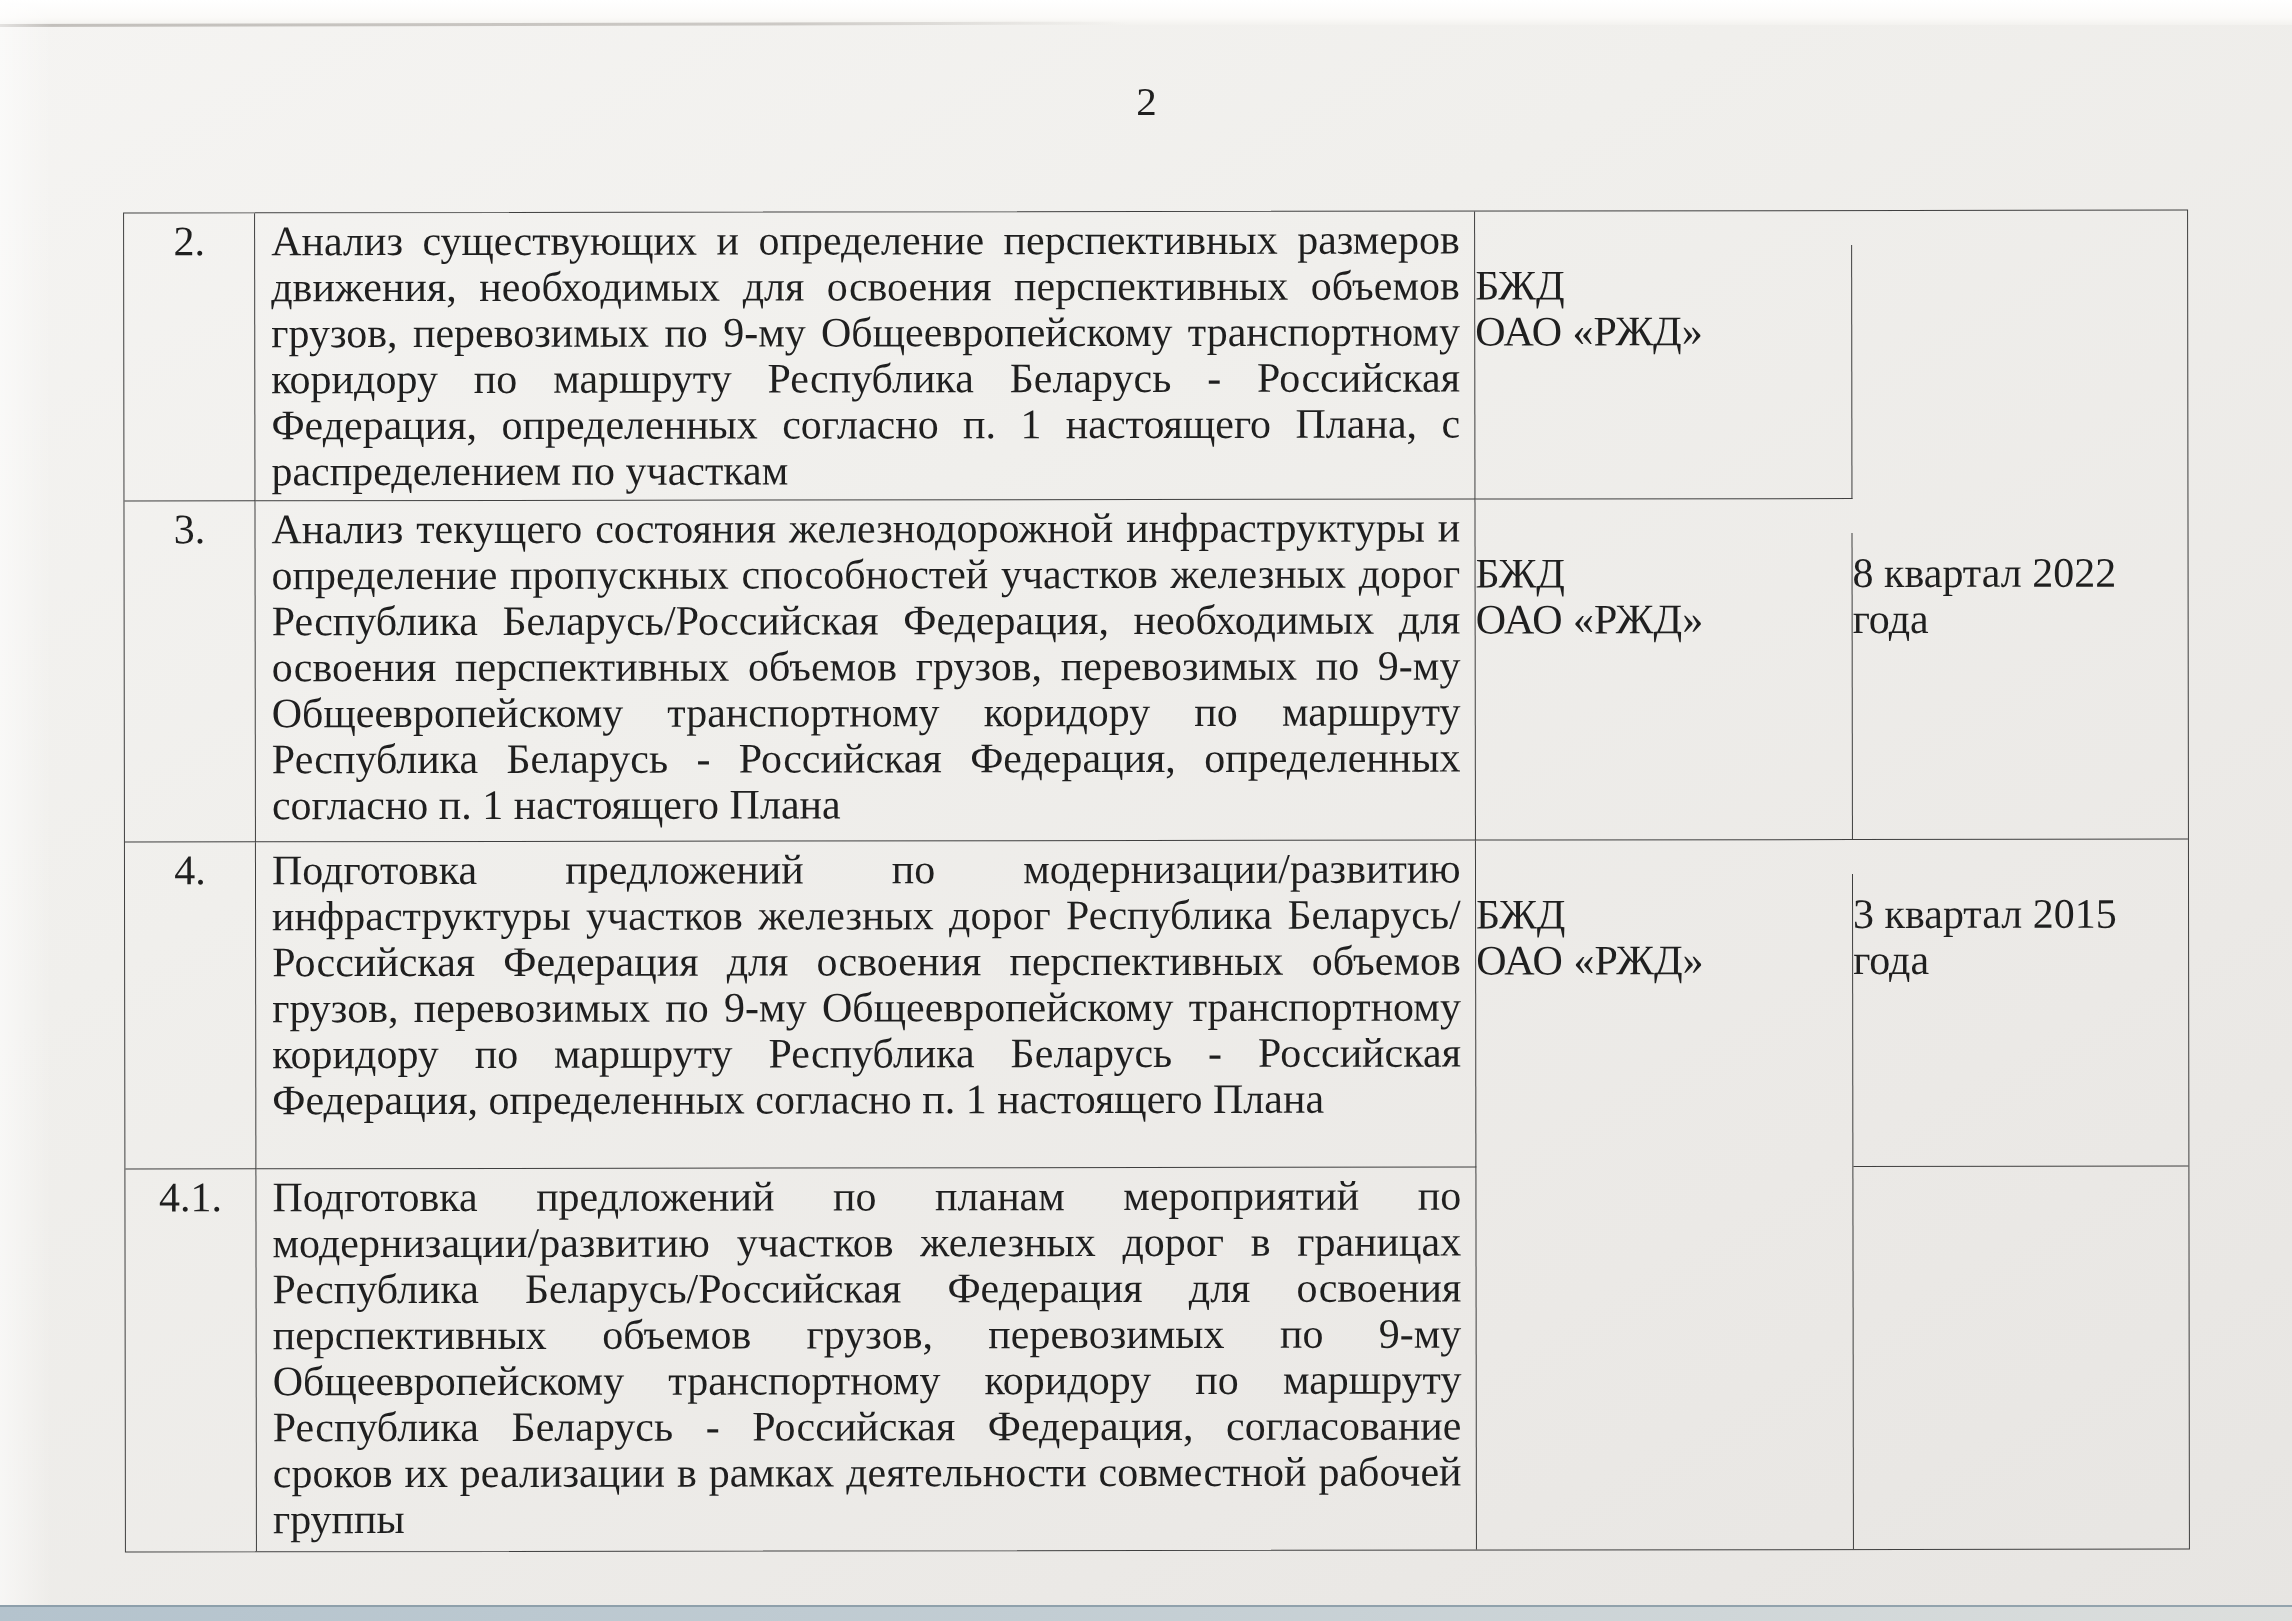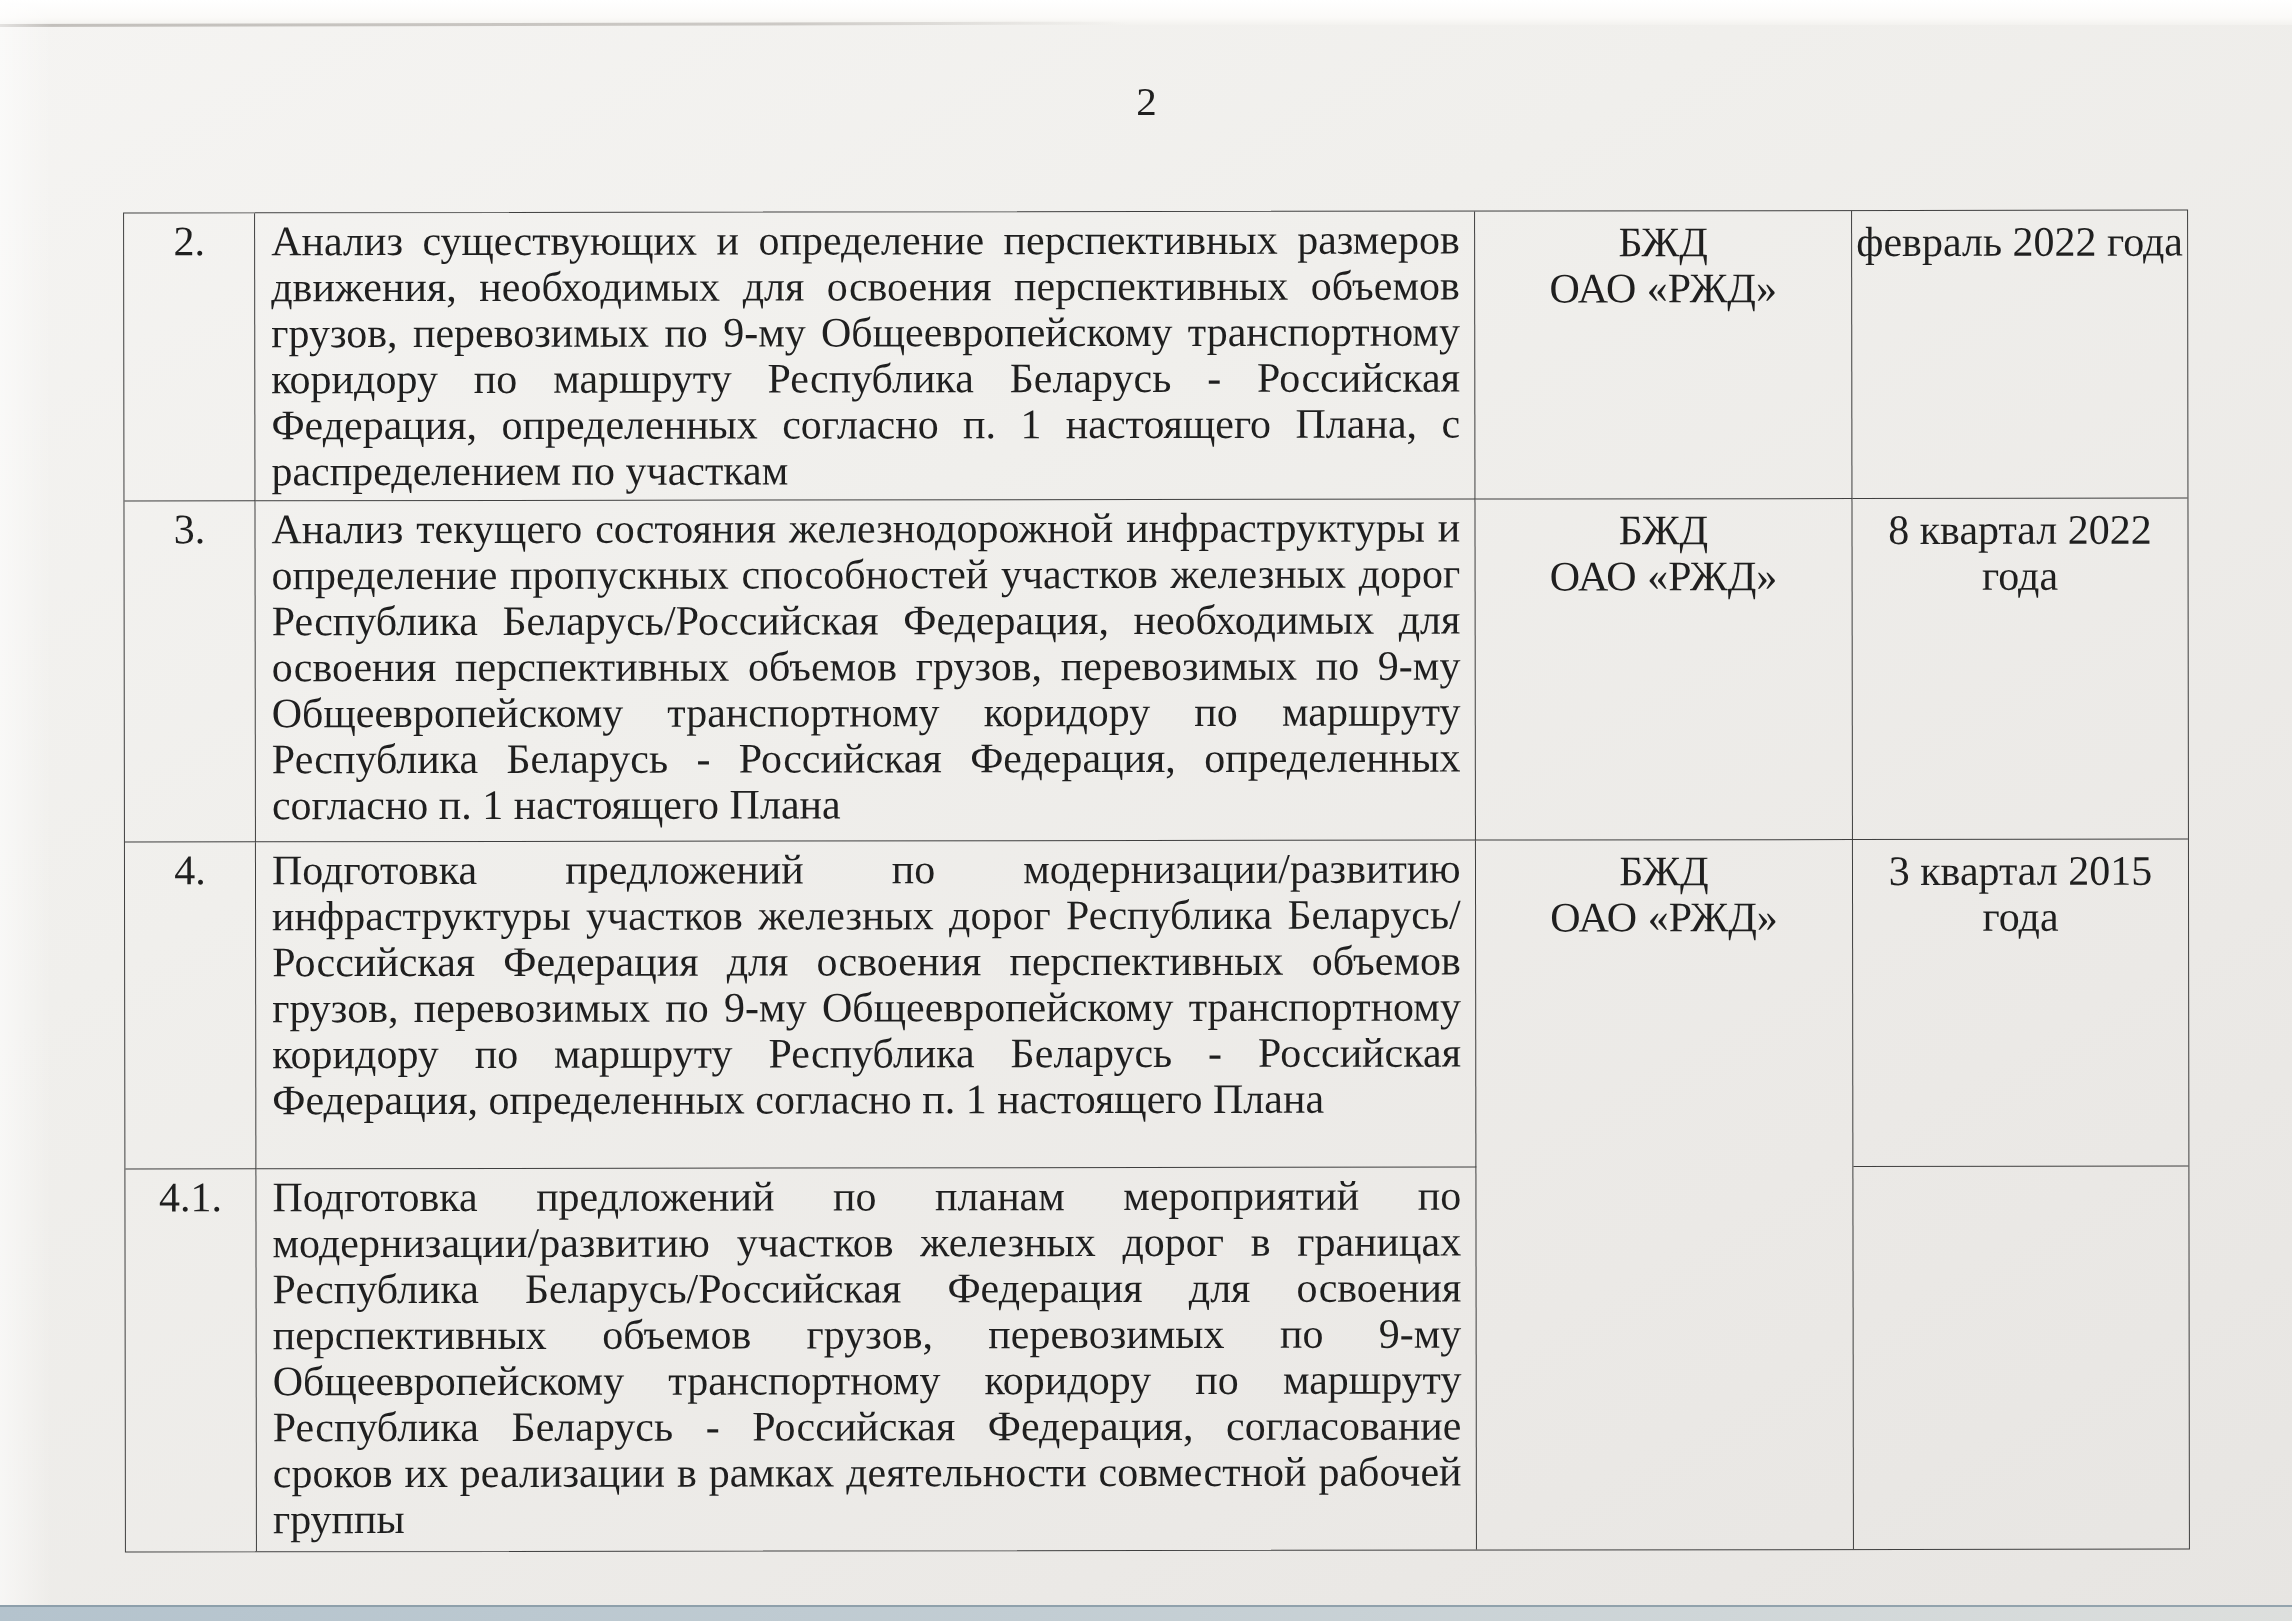--- a/index.html
+++ b/index.html
@@ -62,43 +62,43 @@
   .cell.no-bb{border-bottom:none;}
   .num-cell{
     text-align:center;
     padding-top:4.5px;
   }
   .activity-cell{
     text-align:justify;
     padding:4.5px 14.3px 0 16px;
   }
   .center-cell{
-    text-align:center;
-    padding-top:8px;
+    text-align:left;
+    padding-top:17px;
     white-space:pre-line;
+    margin-top:34px;
   }
 </style>
 </head>
 <body>
 
 <div class="page">
 
   <div class="top-band"></div>
   <div class="top-edge-line"></div>
   <div class="left-band"></div>
 
   <div class="page-number">2</div>
 
   <div class="doc-table">
 
     <div class="cell num-cell" style="grid-area:1/1/2/2">2.</div>
     <div class="cell activity-cell" style="grid-area:1/2/2/3">Анализ существующих и определение перспективных размеров движения, необходимых для освоения перспективных объемов грузов, перевозимых по 9-му Общеевропейскому транспортному коридору по маршруту Республика Беларусь - Российская Федерация, определенных согласно п. 1 настоящего Плана, с распределением по участкам</div>
     <div class="cell center-cell" style="grid-area:1/3/2/4">БЖД
 ОАО «РЖД»</div>
-    <div class="cell center-cell no-br" style="grid-area:1/4/2/5">февраль 2022 года</div>
 
     <div class="cell num-cell" style="grid-area:2/1/3/2">3.</div>
     <div class="cell activity-cell" style="grid-area:2/2/3/3">Анализ текущего состояния железнодорожной инфраструктуры и определение пропускных способностей участков железных дорог Республика Беларусь/Российская Федерация, необходимых для освоения перспективных объемов грузов, перевозимых по 9-му Общеевропейскому транспортному коридору по маршруту Республика Беларусь - Российская Федерация, определенных согласно п. 1 настоящего Плана</div>
     <div class="cell center-cell" style="grid-area:2/3/3/4">БЖД
 ОАО «РЖД»</div>
     <div class="cell center-cell no-br" style="grid-area:2/4/3/5">8 квартал 2022 года</div>
 
     <div class="cell num-cell" style="grid-area:3/1/4/2">4.</div>
     <div class="cell activity-cell" style="grid-area:3/2/4/3">Подготовка предложений по модернизации/развитию инфраструктуры участков железных дорог Республика Беларусь/Российская Федерация для освоения перспективных объемов грузов, перевозимых по 9-му Общеевропейскому транспортному коридору по маршруту Республика Беларусь - Российская Федерация, определенных согласно п. 1 настоящего Плана</div>
     <div class="cell center-cell no-bb" style="grid-area:3/3/5/4">БЖД

